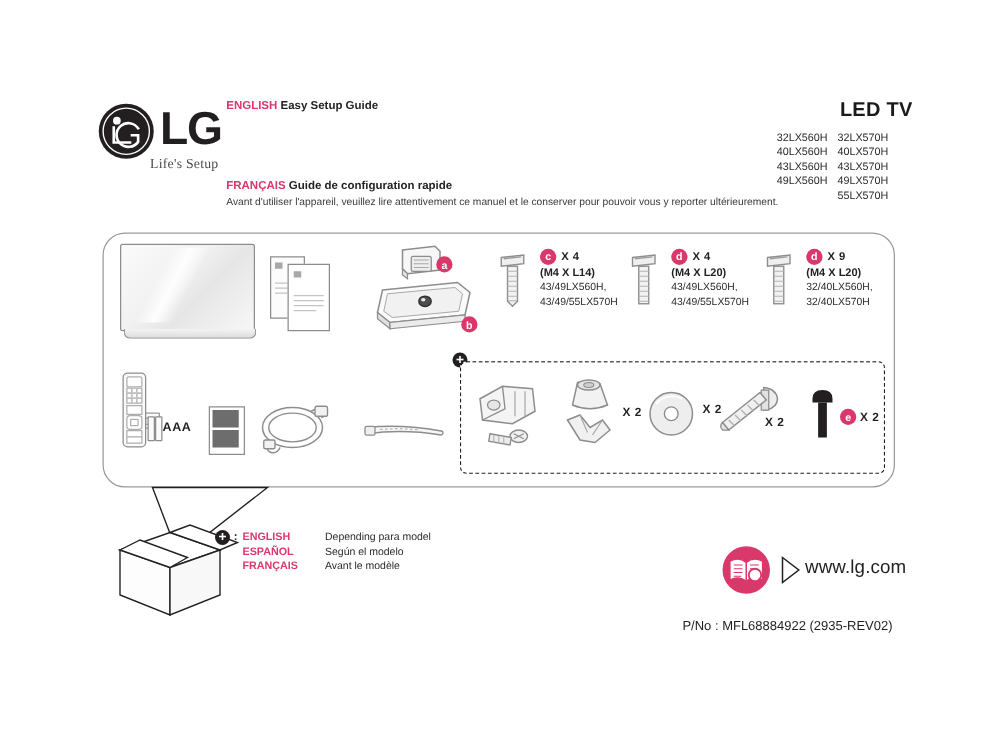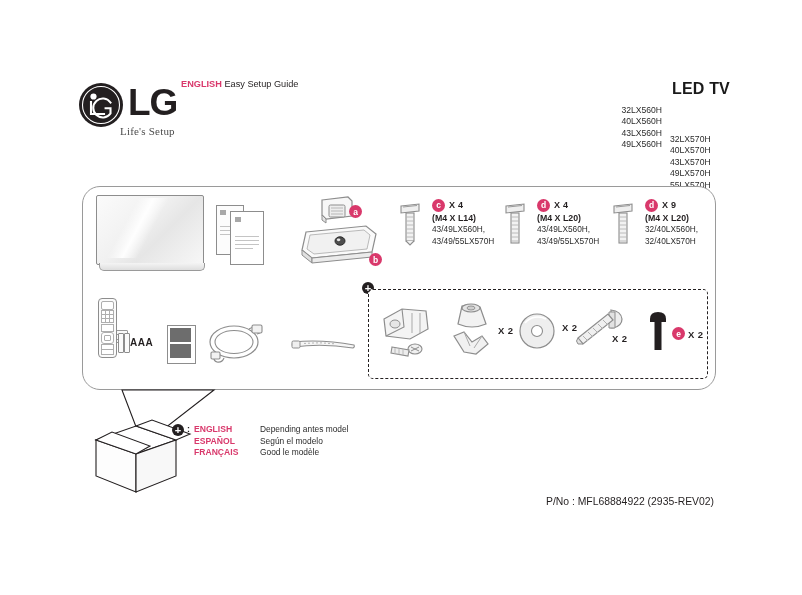--- a/index.html
+++ b/index.html
@@ -35,33 +35,33 @@
   }
   .logo-tag {
     position: absolute; left: 42px; top: 43px;
     font-size: 11px; color: #4d4d4d; letter-spacing: .2px;
     font-family: "Liberation Serif", serif;
   }
 
   .lang-block { position: absolute; left: 103px; width: 460px; }
   .lang-title { font-size: 9.2px; line-height: 12px; margin-bottom: 1.5px; }
   .lang-name { color: #d9386b; font-weight: bold; }
-  .lang-head { color: #231f20; font-weight: normal; }
+  .lang-head { color: #231f20; font-weight: bold; }
   .lang-body { font-size: 8.2px; line-height: 11px; color: #3a3a3a; }
 
   
   #models { left: 600px; top: 80px; width: 130px; }
   .ledtv {
     position: absolute; right: 0; top: 0;
     font-size: 16px; font-weight: bold; letter-spacing: .2px; color: #1a1a1a;
   }
   .model-cols { position: absolute; top: 25px; left: 0; width: 130px; }
   .model-col { position: absolute; top: 0; }
   .model-col.left { left: 0; width: 62px; text-align: right; }
-  .model-col.right { left: 70px; width: 60px; text-align: left; margin-top: 29px; }
+  .model-col.right { left: 70px; width: 60px; text-align: left; }
   .model-item { font-size: 8.6px; line-height: 11.4px; color: #2b2b2b; white-space: nowrap; }
 
   
   #main-panel {
     left: 82px; top: 186px; width: 632px; height: 202px;
     border: 1px solid #9a9a9a; border-radius: 18px; background: #fff;
   }
 
   
   .tv { left: 96px; top: 195px; width: 110px; height: 78px; }
@@ -221,20 +221,27 @@
     </div>
 
     <div class="lang-block" style="top:0px;">
       <div class="lang-title">
         <span class="lang-name">ENGLISH</span>
         <span class="lang-head">Easy Setup Guide</span>
       </div>
     </div>
 
 
+    <div class="lang-block" style="top:64px;">
+      <div class="lang-title">
+        <span class="lang-name">FRANÇAIS</span>
+        <span class="lang-head">Guide de configuration rapide</span>
+      </div>
+      <div class="lang-body">Avant d'utiliser l'appareil, veuillez lire attentivement ce manuel et le conserver pour pouvoir vous y reporter ultérieurement.</div>
+    </div>
   </div>
 
   <div class="abs" id="models">
     <div class="ledtv">LED TV</div>
     <div class="model-cols">
       <div class="model-col left">
         <div class="model-item">32LX560H</div>
         <div class="model-item">40LX560H</div>
         <div class="model-item">43LX560H</div>
         <div class="model-item">49LX560H</div>
@@ -498,22 +505,40 @@
     <div class="plus-badge" style="left:-4px; top:0px;">
       <span>+</span>
     </div>
     <div class="pn-colon">:</div>
     <div class="pn-langs">
       <div class="pn-lang">ENGLISH</div>
       <div class="pn-lang">ESPAÑOL</div>
       <div class="pn-lang">FRANÇAIS</div>
     </div>
     <div class="pn-descs">
-      <div class="pn-desc">Depending antes model</div>
+      <div class="pn-desc">Depending para model</div>
       <div class="pn-desc">Según el modelo</div>
-      <div class="pn-desc">Good le modèle</div>
-    </div>
-  </div>
-
+      <div class="pn-desc">Avant le modèle</div>
+    </div>
+  </div>
+
+  <div class="abs weblink">
+    <div class="book-circle">
+      <svg width="38" height="38" viewBox="0 0 38 38">
+        <path d="M6 12 Q13 8 19 13 Q25 8 32 12 L32 27 Q25 23 19 28 Q13 23 6 27 Z" fill="#ffffff" stroke="#d9386b" stroke-width="1"></path>
+        <path d="M19 13 L19 28" stroke="#d9386b" stroke-width="1.2"></path>
+        <path d="M9 15 h7 M9 18 h7 M9 21 h7 M9 24 h6" stroke="#d9386b" stroke-width=".9"></path>
+        <path d="M22 15 h7 M22 18 h5" stroke="#d9386b" stroke-width=".9"></path>
+        <circle cx="26" cy="23" r="5" fill="#ffffff" stroke="#d9386b" stroke-width="1.5"></circle>
+        <path d="M29.6 26.6 L33 30" stroke="#d9386b" stroke-width="2" stroke-linecap="round"></path>
+      </svg>
+    </div>
+    <div class="abs" style="left:46px; top:8px;">
+      <svg width="16" height="22" viewBox="0 0 16 22">
+        <path d="M2 1 L15 11 L2 21 Z" fill="none" stroke="#231f20" stroke-width="1.2"></path>
+      </svg>
+    </div>
+    <div class="web-text">www.lg.com</div>
+  </div>
 
   <div class="pno">P/No : MFL68884922 (2935-REV02)</div>
 
 </div>
 
 </body></html>

